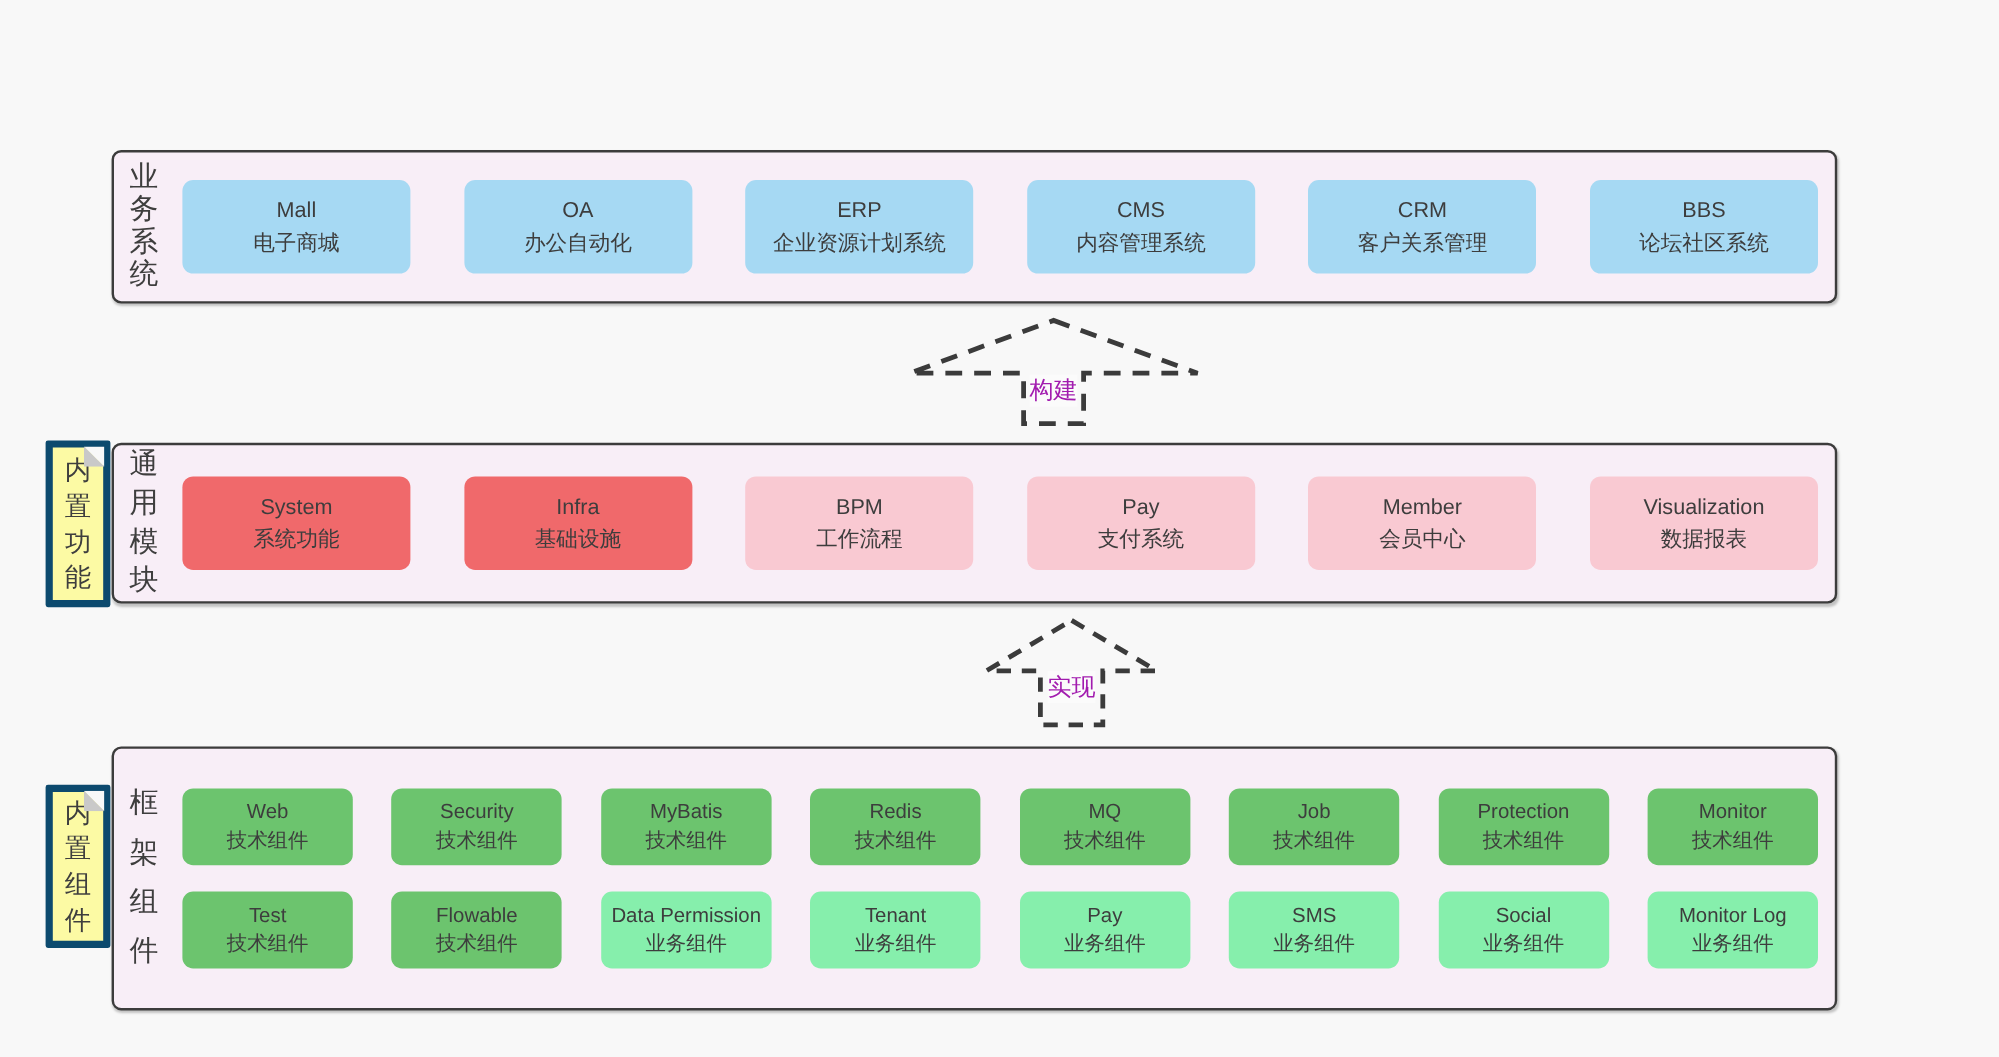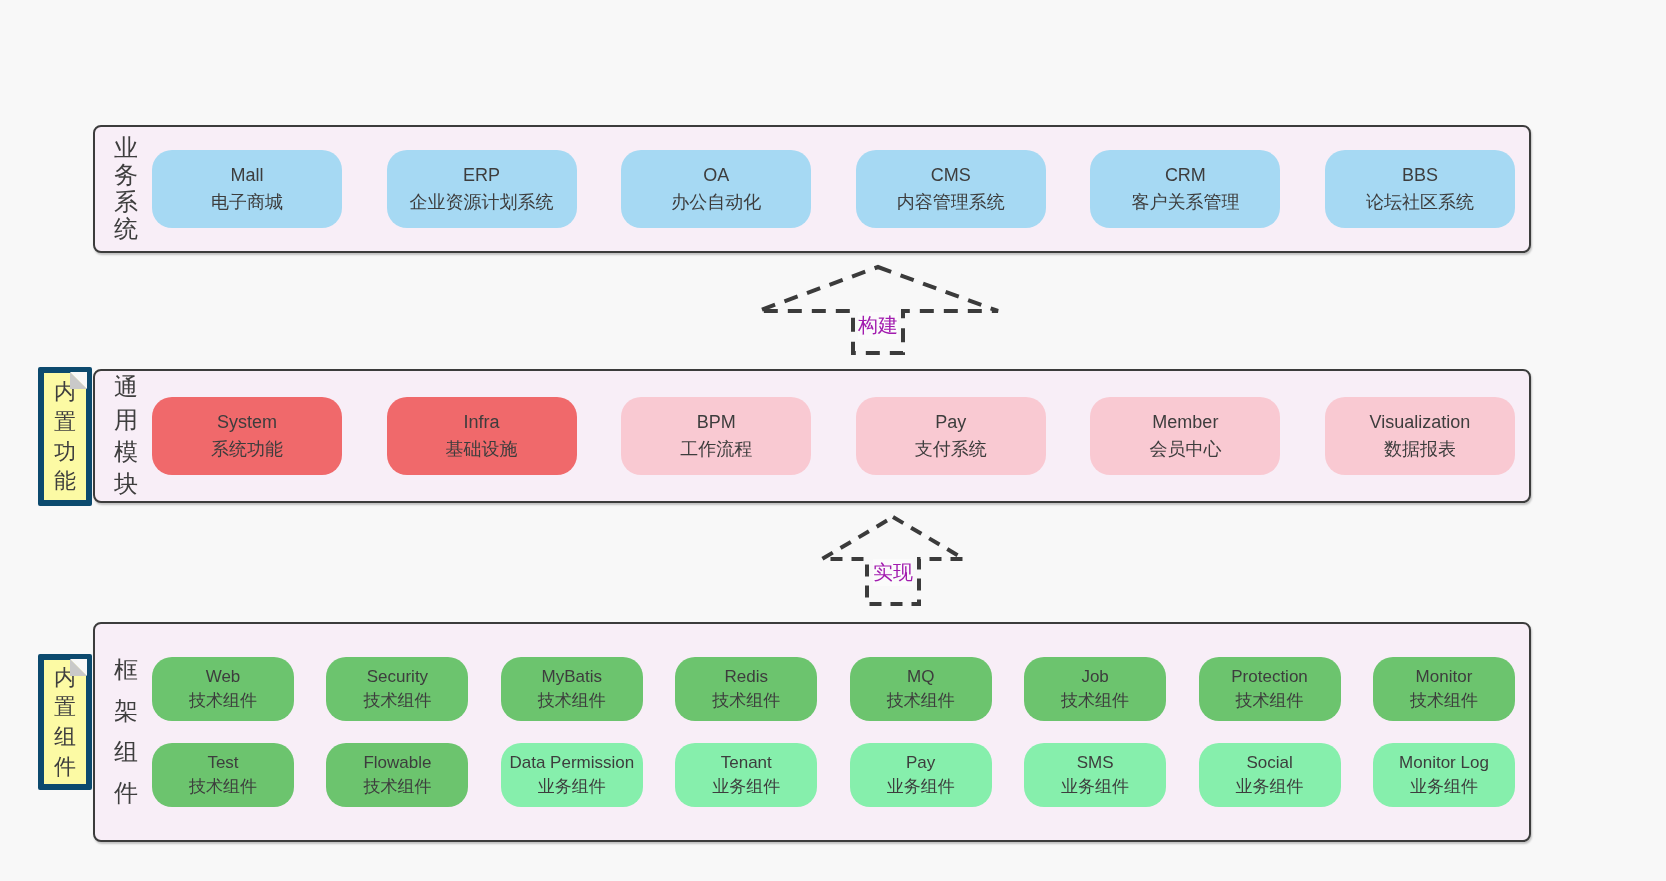--- a/index.html
+++ b/index.html
@@ -14,34 +14,34 @@
     background:#f8eef7; border:2px solid #3c3c3c; border-radius:8px;
     box-sizing:border-box; display:flex; align-items:center;
     box-shadow:1px 2px 2px rgba(0,0,0,0.22);
   }
   #panel-business  { top:125px; height:128px; }
   #panel-modules   { top:369px; height:134px; }
   #panel-components{ top:622px; height:220px; }
 
   .vlabel {
     width:30px; margin-left:13px; flex:0 0 auto;
-    font-size:24px; line-height:1.12; text-align:right;
+    font-size:24px; line-height:1.12; text-align:left;
     word-break:break-all; color:#3e3e3e;
   }
   #panel-modules .vlabel   { line-height:1.35; }
   #panel-components .vlabel{ line-height:1.70; }
 
   .boxrow {
     flex:1; display:flex; justify-content:space-between; align-items:center;
     margin:0 14px 0 14px;
   }
   .rows { flex:1; display:flex; flex-direction:column; gap:22px; margin:0 14px 0 14px; }
 
   .box {
-    width:190px; height:78px; border-radius:20px; box-sizing:border-box;
+    width:190px; height:78px; border-radius:9px; box-sizing:border-box;
     display:flex; flex-direction:column; justify-content:center; align-items:center;
     text-align:center; line-height:1.5; font-size:18px; color:#3d3d3d;
     padding:2px 4px;
   }
   #panel-components .box { width:142px; height:64px; font-size:17px; line-height:1.42; }
 
   .blue  { background:#a6d9f3; }
   .red   { background:#f0696b; }
   .pink  { background:#f9c9d2; }
   .green { background:#6cc46e; }
@@ -93,26 +93,26 @@
   </div>
 
   <div class="panel" id="panel-business">
     <div class="vlabel">业务系统</div>
     <div class="boxrow">
       <div class="box blue">
         <span>Mall</span>
         <span>电子商城</span>
       </div>
       <div class="box blue">
+        <span>OA</span>
+        <span>办公自动化</span>
+      </div>
+      <div class="box blue">
         <span>ERP</span>
         <span>企业资源计划系统</span>
-      </div>
-      <div class="box blue">
-        <span>OA</span>
-        <span>办公自动化</span>
       </div>
       <div class="box blue">
         <span>CMS</span>
         <span>内容管理系统</span>
       </div>
       <div class="box blue">
         <span>CRM</span>
         <span>客户关系管理</span>
       </div>
       <div class="box blue">

